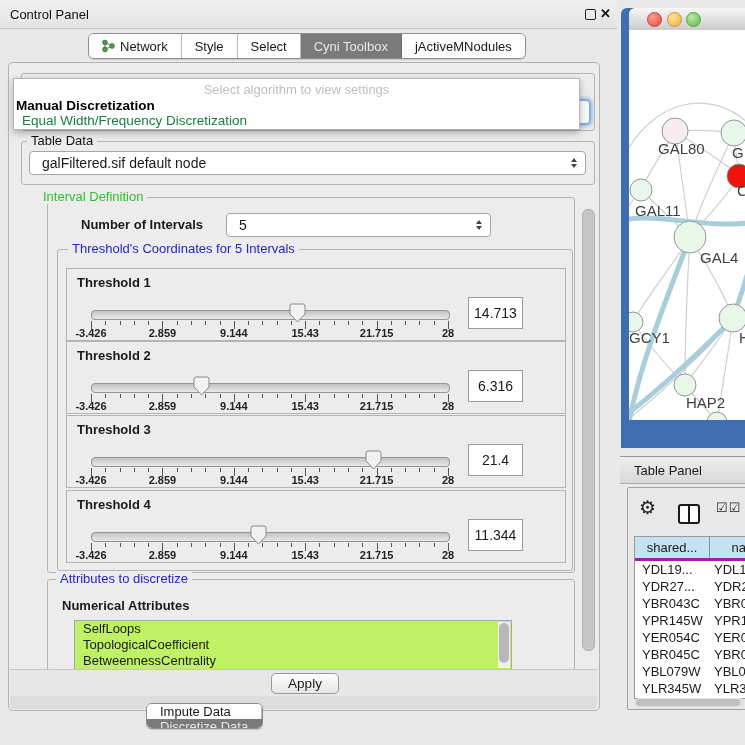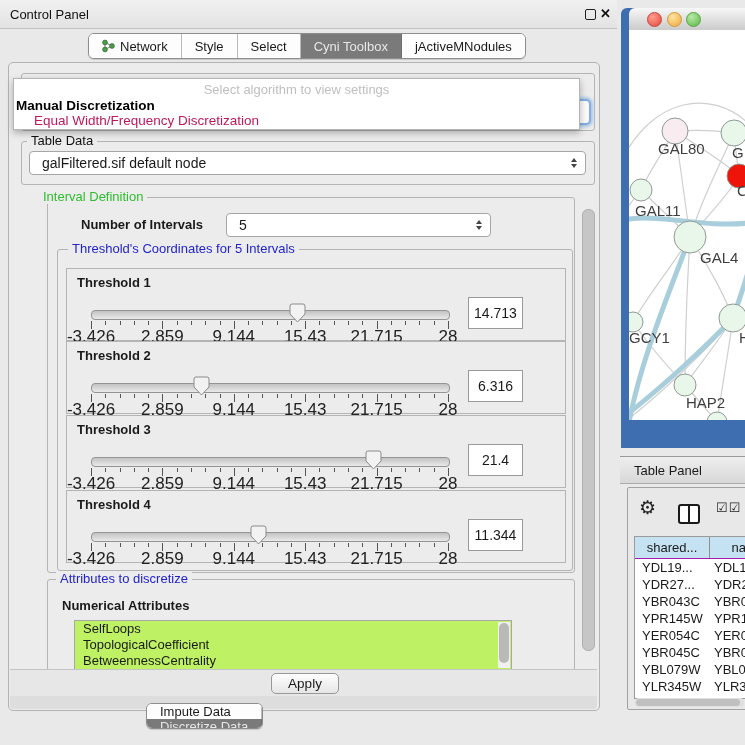--- a/index.html
+++ b/index.html
@@ -34,21 +34,21 @@
   .algo-group{left:12px;top:10px;width:572px;height:56px;}
   .algo-title{left:18px;top:6px;color:#95a093;}
   .algo-combo{left:20px;top:36px;width:558px;height:22px;background:#fafafa;
     border:2px solid #85aede;border-radius:5px;box-shadow:0 0 3px 2px #a9c9ea;}
 
   
   .popup{left:13px;top:78px;width:565px;height:50px;background:#fff;z-index:60;
     border:1px solid #b5b5b5;box-shadow:0 3px 7px rgba(0,0,0,.28);}
   .popup .hint{left:0;top:3px;width:100%;text-align:center;font-size:13px;color:#bfbfbf;}
   .popup .item1{left:2px;top:19px;font-size:13.5px;font-weight:bold;color:#000;}
-  .popup .item2{left:20px;top:34px;font-size:13.5px;color:#be185d;}
+  .popup .item2{left:8px;top:34px;font-size:13.5px;color:#15803d;}
 
   
   .td-group{left:12px;top:78px;width:572px;height:42px;}
   .td-title{left:18px;top:71px;color:#111;}
   .combo{position:absolute;background:#fff;border:1px solid #a6a6a6;border-radius:4px;
     font-size:14px;}
   .combo .val{position:absolute;left:12px;top:0;line-height:22px;white-space:nowrap;}
   .stepper{position:absolute;right:8px;top:50%;transform:translateY(-50%);
     display:flex;flex-direction:column;gap:2px;}
   .tri-up{width:0;height:0;border-left:3.5px solid transparent;border-right:3.5px solid transparent;
@@ -80,21 +80,21 @@
     background:#ececec;}
   .thr-name{position:absolute;left:10px;top:6px;font-size:13px;font-weight:bold;}
   .slider{position:absolute;left:24px;top:41px;width:357px;height:8px;border:1px solid #949494;
     border-radius:4px;background:linear-gradient(#c3c3c3,#e9e9e9);}
   .thumb{position:absolute;top:34px;width:17px;height:20px;}
   .ticks{position:absolute;left:24px;top:52px;width:357px;height:9px;}
   .tick{position:absolute;top:0;width:1px;background:#555;}
   .tick.minor{height:4px;}
   .tick.major{height:8px;}
   .ticklabels{position:absolute;left:24px;top:58px;width:357px;height:12px;}
-  .ticklabel{position:absolute;transform:translateX(-50%);font-size:17px;font-weight:400;
+  .ticklabel{position:absolute;transform:translateX(-50%);font-size:11px;font-weight:700;
     color:#222;white-space:nowrap;}
   .valbox{position:absolute;left:401px;top:28px;width:53px;height:30px;background:#fff;
     border:1px solid #9a9a9a;font-size:14px;text-align:center;line-height:30px;}
 
   
   .main-scroll{left:572px;top:124px;width:13px;height:482px;}
   .main-thumb{position:absolute;left:1px;top:22px;width:11px;height:440px;background:#c6c6c6;
     border:1px solid #b0b0b0;border-radius:6px;}
   .apply-strip{left:1px;top:606px;width:587px;height:27px;background:#e7e7e7;
     border-top:1px solid #c4c4c4;}
@@ -122,21 +122,21 @@
   .tp-title{left:14px;top:6px;font-size:13px;}
   .table-window{left:627px;top:487px;width:118px;height:221px;background:#e8e8e8;
     border:1px solid #a2a2a2;border-radius:2px;}
   .gear{position:absolute;left:11px;top:8px;font-size:19px;color:#222;}
   .colicon{position:absolute;left:50px;top:16px;width:18px;height:16px;background:#fff;
     border:2px solid #1a1a1a;border-radius:3px;}
   .colicon .div{position:absolute;left:8px;top:0;width:2px;height:16px;background:#1a1a1a;}
   .checks{position:absolute;left:88px;top:12px;font-size:13px;color:#222;letter-spacing:1px;}
   .grid{position:absolute;left:6px;top:48px;width:111px;height:161px;background:#fff;
     border:1px solid #9a9a9a;overflow:hidden;}
-  .grid-header{display:flex;height:21px;border-bottom:1px solid #a21caf;}
+  .grid-header{display:flex;height:21px;border-bottom:3px solid #a21caf;}
   .gh-cell{background:#c4e2f1;font-size:13px;line-height:21px;text-align:right;}
   .gh-cell.c1{width:74px;text-align:center;border-right:1px solid #8f8f8f;}
   .gh-cell.c2{flex:1;padding-left:4px;}
   .grid-row{display:flex;height:17px;font-size:13px;line-height:17px;}
   .gr-c1{width:74px;padding-left:7px;box-sizing:border-box;white-space:nowrap;overflow:hidden;}
   .gr-c2{flex:1;padding-left:5px;white-space:nowrap;overflow:hidden;}
   .hscroll{position:absolute;left:7px;top:210px;width:109px;height:9px;background:#e0e0e0;
     border-radius:4px;}
   .hthumb{position:absolute;left:1px;top:1px;width:104px;height:7px;background:#c0c0c0;
     border-radius:4px;}

